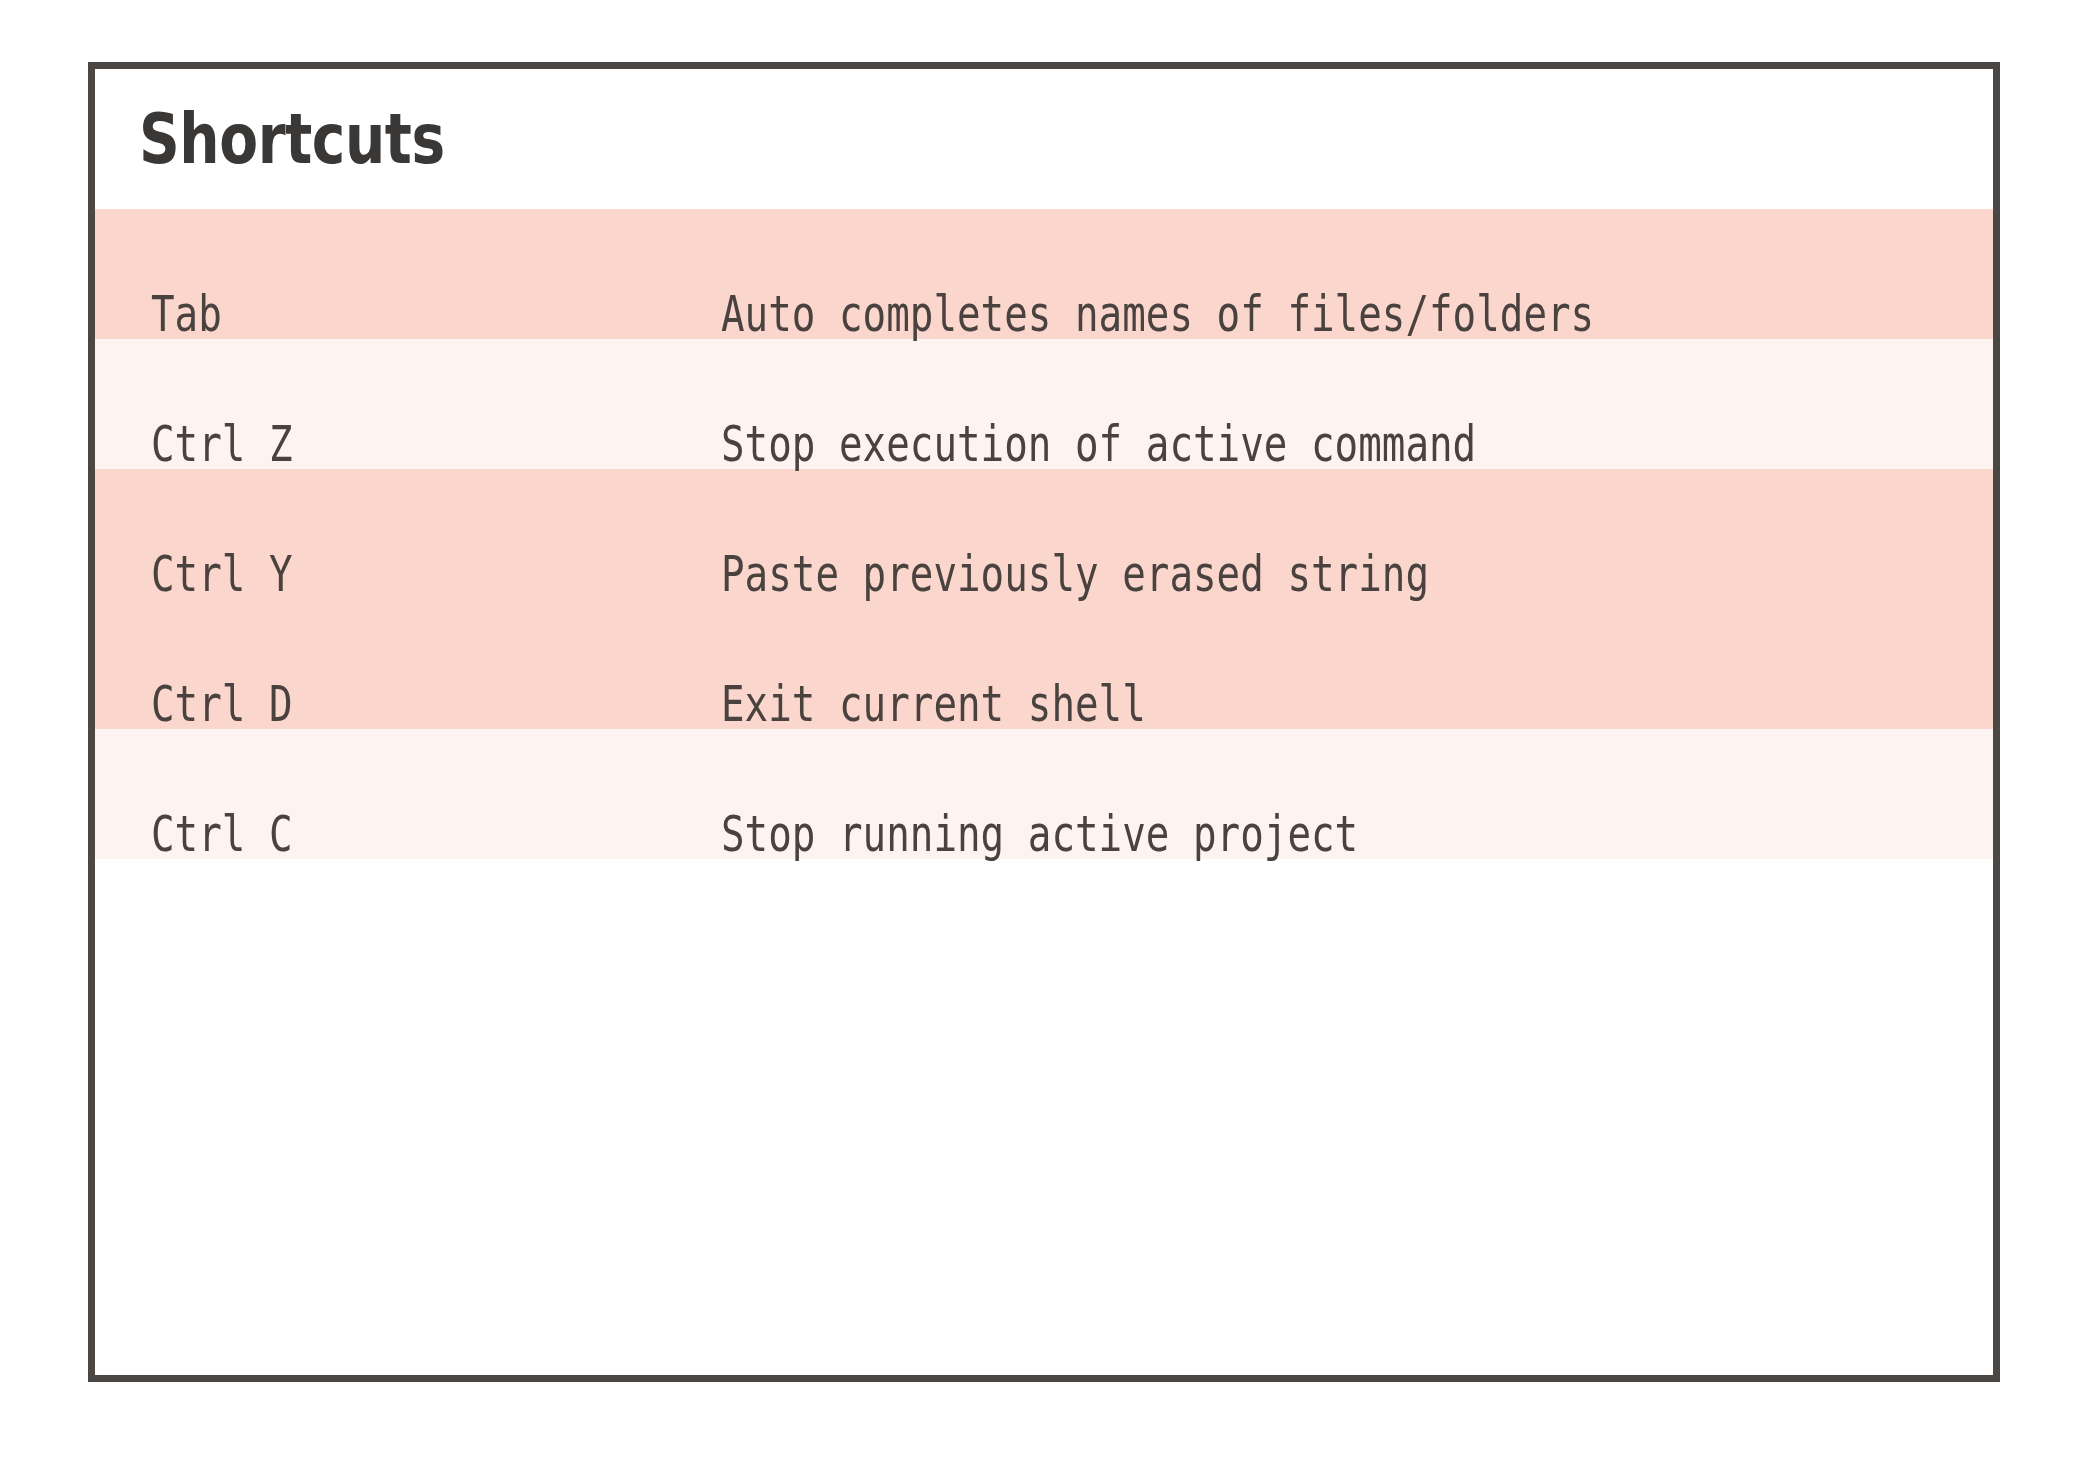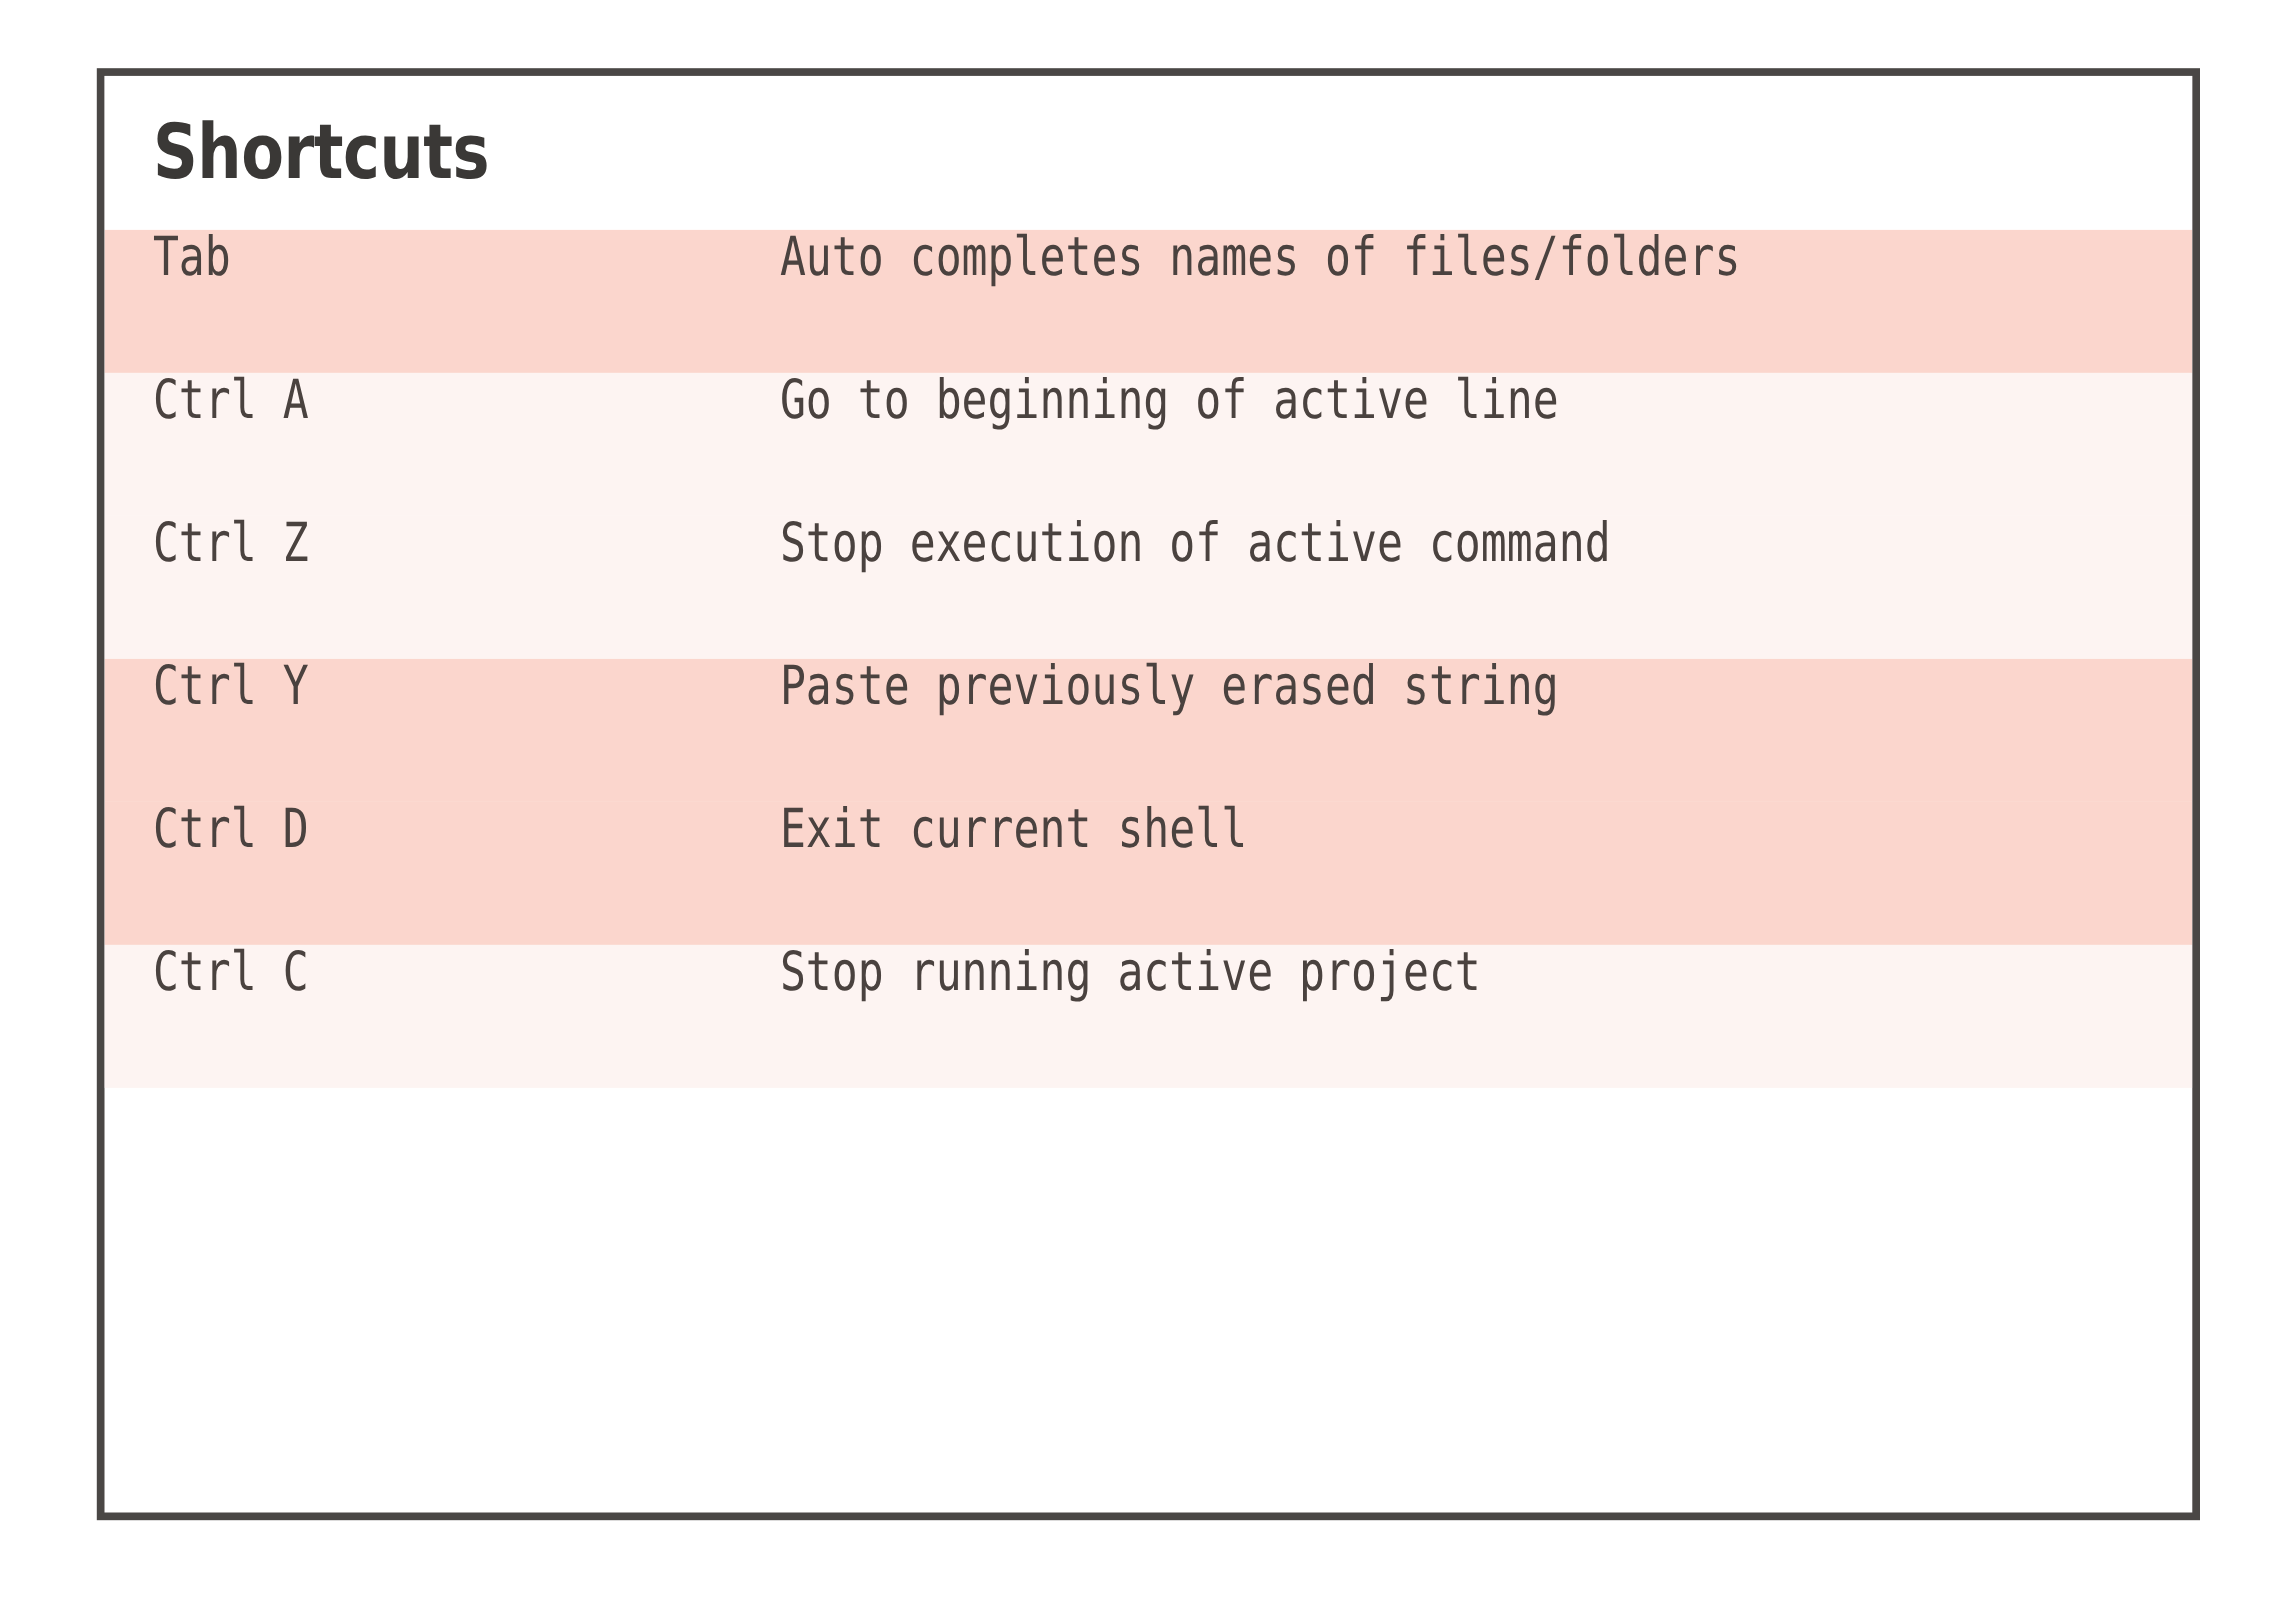--- a/index.html
+++ b/index.html
@@ -55,24 +55,24 @@
     transform-origin: left center;
     white-space: nowrap;
   }
 
   
   .rows {
     display: block;
   }
   .row {
     display: flex;
-    align-items: flex-start;
+    align-items: flex-end;
     height: 130px;
     box-sizing: border-box;
-    padding-left: 44px;
+    padding-left: 56px;
   }
   .row.odd  { background: #fbd6cd; }
   .row.even { background: #fdf4f2; }
 
   .cell-key {
     flex: 0 0 570px;
     font-size: 49px;
     line-height: 1;
     color: #4a423f;
     white-space: nowrap;
@@ -107,24 +107,20 @@
     <div class="title-bar">
       <div class="title-text">Shortcuts</div>
     </div>
 
     <div class="rows">
         <div class="row odd">
           <div class="cell-key">Tab</div>
           <div class="cell-desc">Auto completes names of files/folders</div>
         </div>
         <div class="row even">
-          <div class="cell-key">Ctrl A</div>
-          <div class="cell-desc">Go to beginning of active line</div>
-        </div>
-        <div class="row even">
           <div class="cell-key">Ctrl Z</div>
           <div class="cell-desc">Stop execution of active command</div>
         </div>
         <div class="row odd">
           <div class="cell-key">Ctrl Y</div>
           <div class="cell-desc">Paste previously erased string</div>
         </div>
         <div class="row odd">
           <div class="cell-key">Ctrl D</div>
           <div class="cell-desc">Exit current shell</div>

